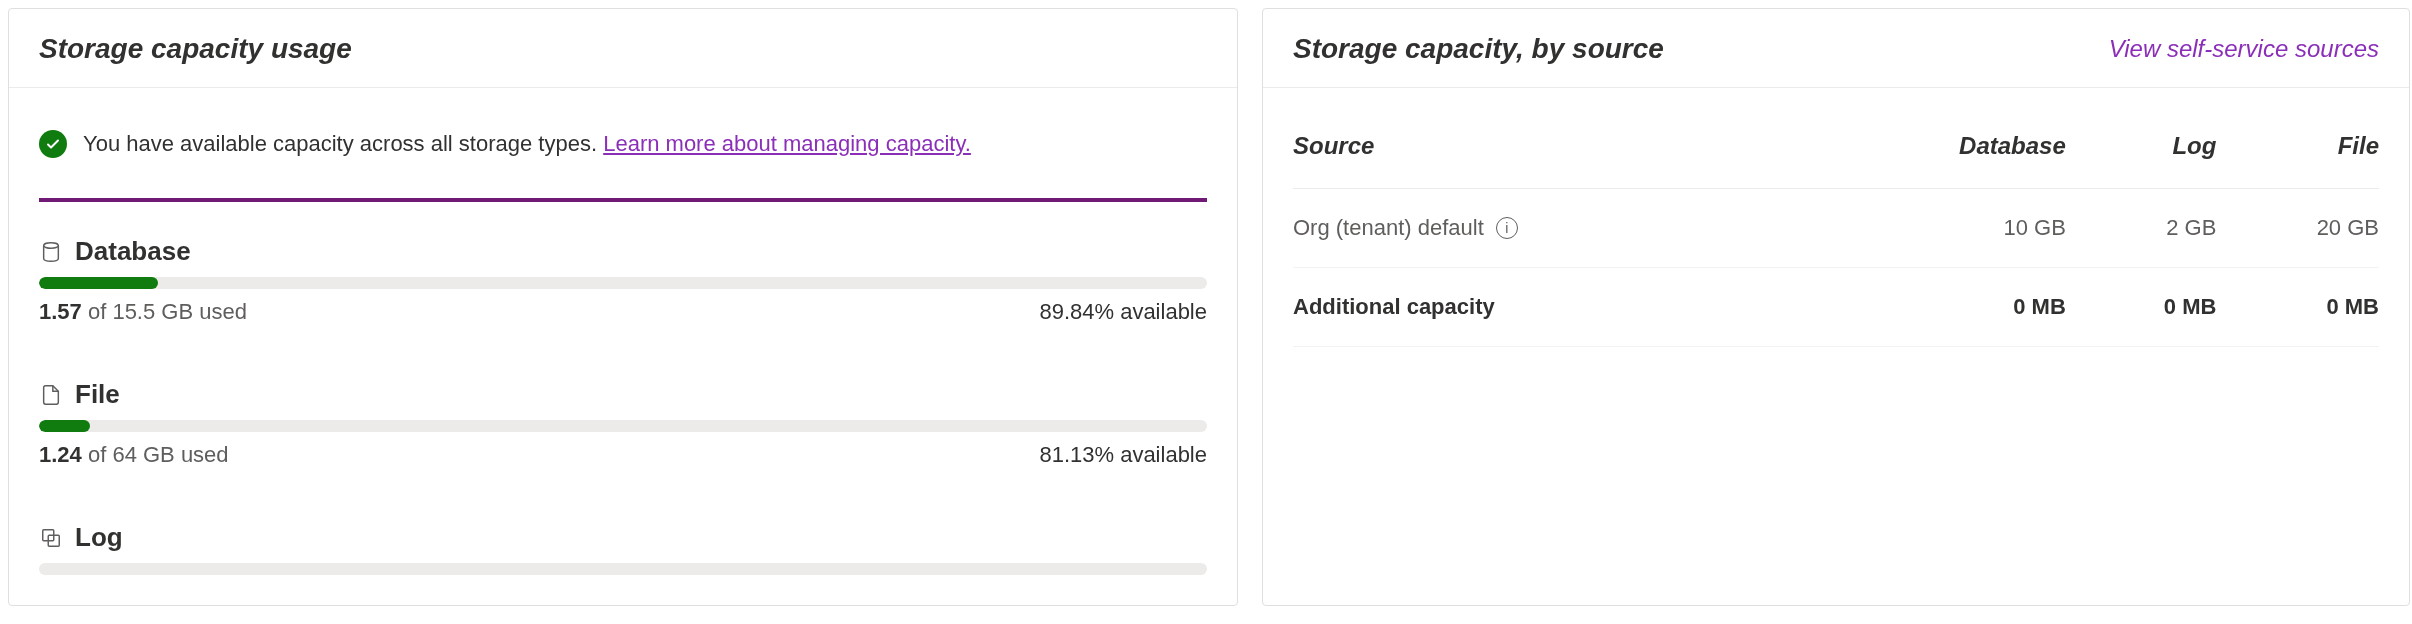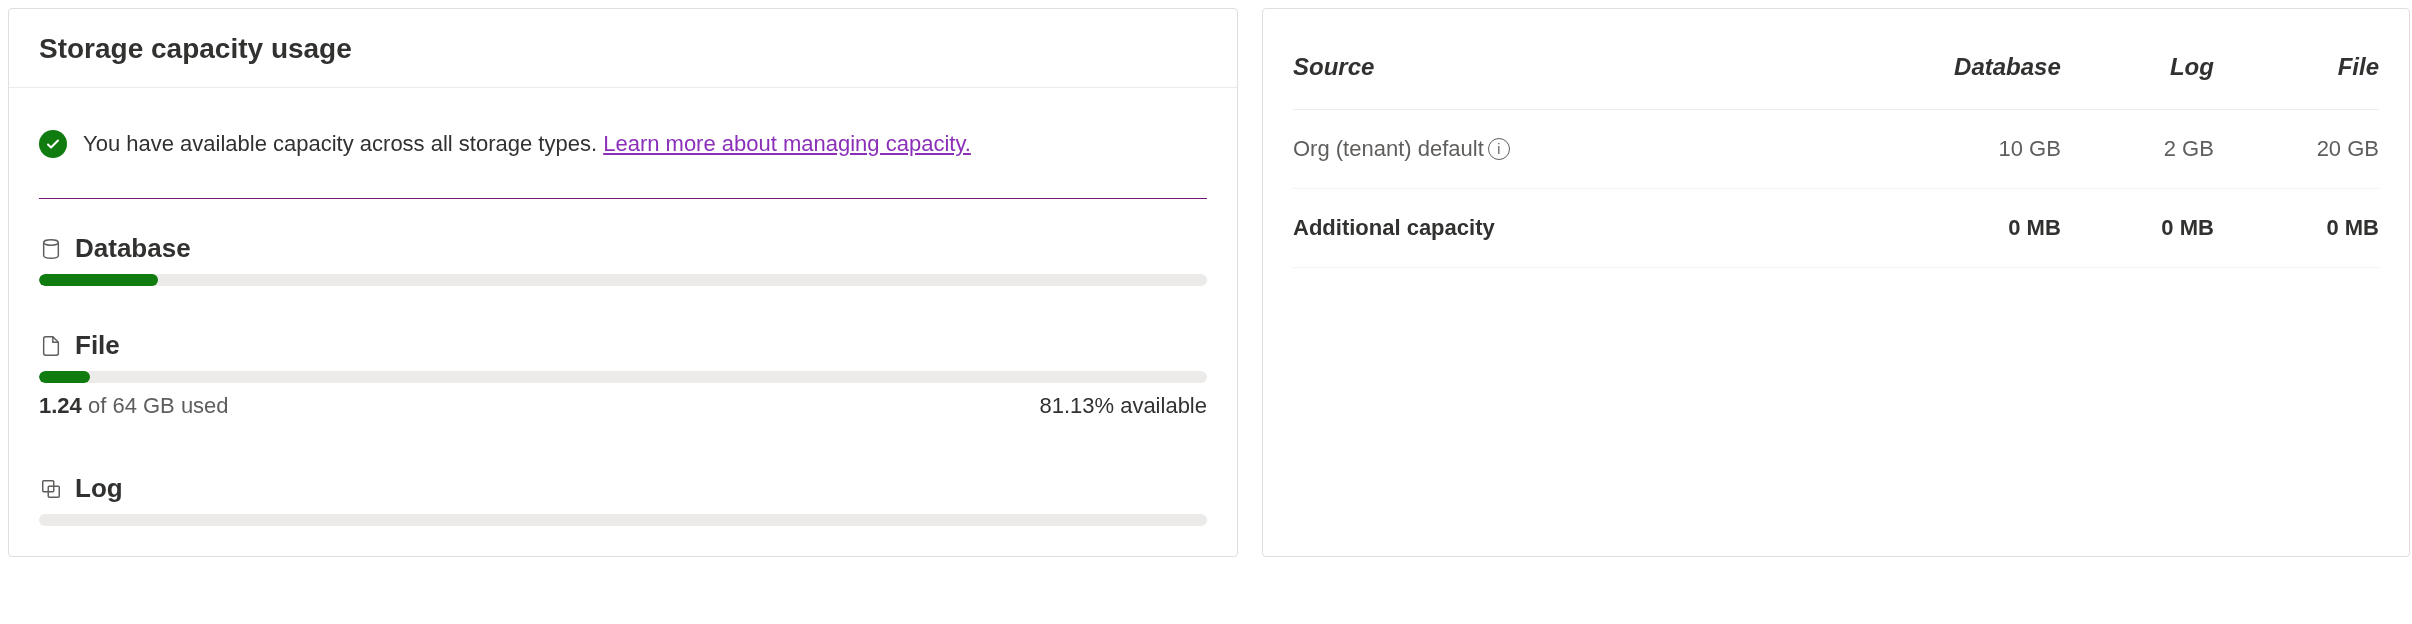--- a/index.html
+++ b/index.html
@@ -23,40 +23,41 @@
     }
     .card-left { flex: 0 0 1230px; }
     .card-right { flex: 0 0 1148px; }
 
     .card-header {
       padding: 24px 30px 22px 30px;
       border-bottom: 1px solid #edebe9;
       display: flex;
       align-items: center;
       justify-content: space-between;
+      font-style: italic;
     }
     .card-title {
       font-size: 28px;
       font-weight: 600;
       color: #323130;
     }
     .header-link {
       font-size: 24px;
       color: #8b2fb8;
       cursor: pointer;
     }
 
     .card-body { padding: 0 30px; }
 
     .status-row {
       display: flex;
       align-items: center;
       gap: 16px;
       padding: 42px 0 40px 0;
-      border-bottom: 1px solid #701a75;
+      border-bottom: 4px solid #701a75;
       font-size: 22px;
     }
     .status-icon {
       width: 28px; height: 28px;
       border-radius: 50%;
       background: #107c10;
       display: inline-flex; align-items: center; justify-content: center;
       flex-shrink: 0;
     }
     .status-icon svg { width: 16px; height: 16px; }
@@ -117,21 +118,21 @@
       border-bottom: 1px solid #f3f2f1;
       color: #605e5c;
       vertical-align: middle;
     }
     .table td:first-child { text-align: left; padding-left: 0; }
     .table td:last-child { padding-right: 0; text-align: right; }
     .table tbody tr:last-child td {
       font-weight: 700;
       color: #323130;
     }
-    .cell-inline { display: inline-flex; align-items: center; gap: 4px; }
+    .cell-inline { display: inline-flex; align-items: center; gap: 12px; }
     .info-icon {
       width: 22px; height: 22px; border: 1.5px solid #605e5c; border-radius: 50%;
       display: inline-flex; align-items: center; justify-content: center;
       font-size: 14px; color: #605e5c;
     }
     .chevron {
       display: inline-flex; align-items: center; justify-content: center;
       width: 24px; height: 24px; color: #8b2fb8;
       margin-left: 20px;
     }
@@ -166,20 +167,24 @@
                 <svg viewBox="0 0 24 24" fill="none" stroke="currentColor" stroke-width="1.6">
                   <ellipse cx="12" cy="5" rx="8" ry="3"></ellipse>
                   <path d="M4 5v14c0 1.7 3.6 3 8 3s8-1.3 8-3V5"></path>
                 </svg>
               </span>
       <span class="usage-name">Database</span>
     </div>
     <div class="progress-bar">
       <div class="progress-fill" style="width:10.16%"></div>
     </div>
+    <div class="usage-meta">
+      <span><span class="usage-used-strong">1.57</span><span class="usage-used-rest"> of 15.5 GB used</span></span>
+      <span>89.84% available</span>
+    </div>
           </div>
           <div class="usage-block">
     <div class="usage-title-row">
       <span class="usage-icon">
                 <svg viewBox="0 0 24 24" fill="none" stroke="currentColor" stroke-width="1.6">
                   <path d="M14 2H6a2 2 0 0 0-2 2v16a2 2 0 0 0 2 2h12a2 2 0 0 0 2-2V8z"></path>
                   <path d="M14 2v6h6"></path>
                 </svg>
               </span>
       <span class="usage-name">File</span>
@@ -208,20 +213,24 @@
     <div class="usage-meta">
       <span><span class="usage-used-strong"></span><span class="usage-used-rest"></span></span>
       <span></span>
     </div>
           </div>
         </div>
     </div>
   </div>
 
   <div class="card card-right">
+    <div class="card-header">
+      <div class="card-title">Storage capacity, by source</div>
+      <div class="header-link">View self-service sources</div>
+    </div>
     <div class="card-body">
       <table class="table">
         <thead>
           <tr>
             <th>Source</th>
             <th>Database</th>
             <th>Log</th>
             <th>File</th>
           </tr>
         </thead>

